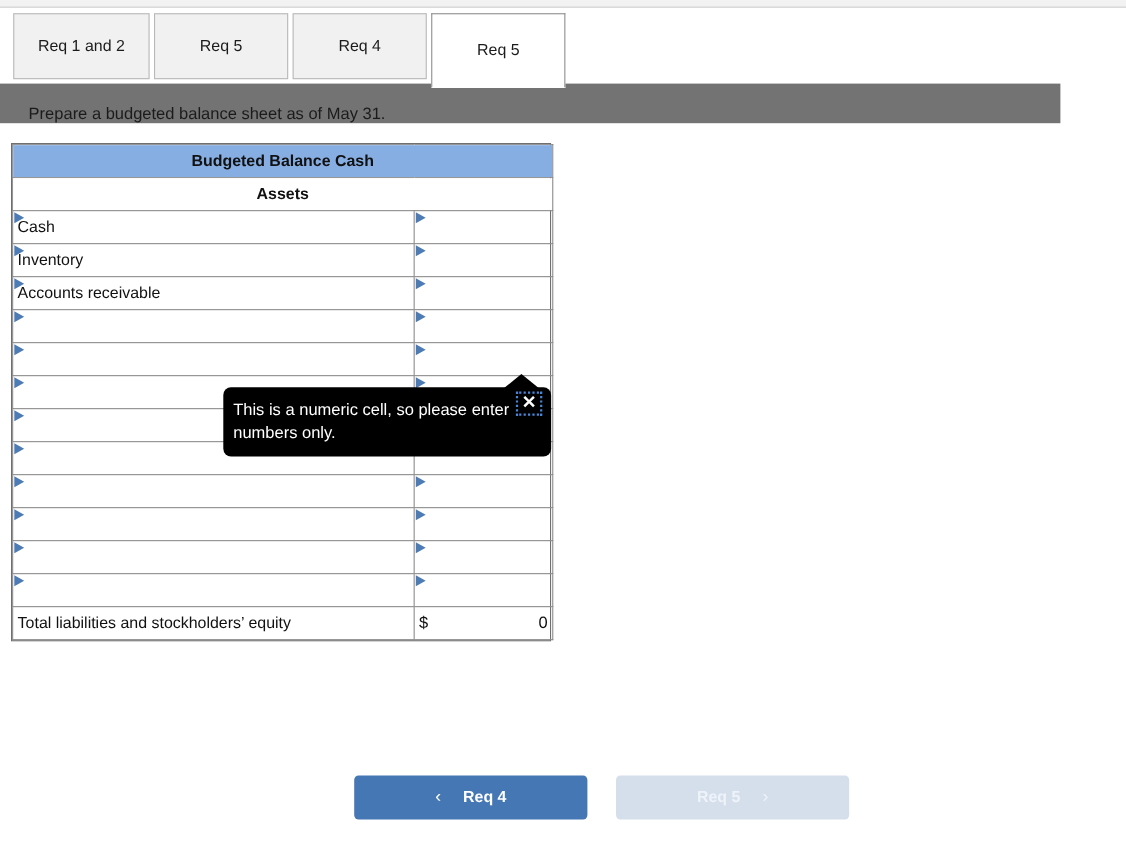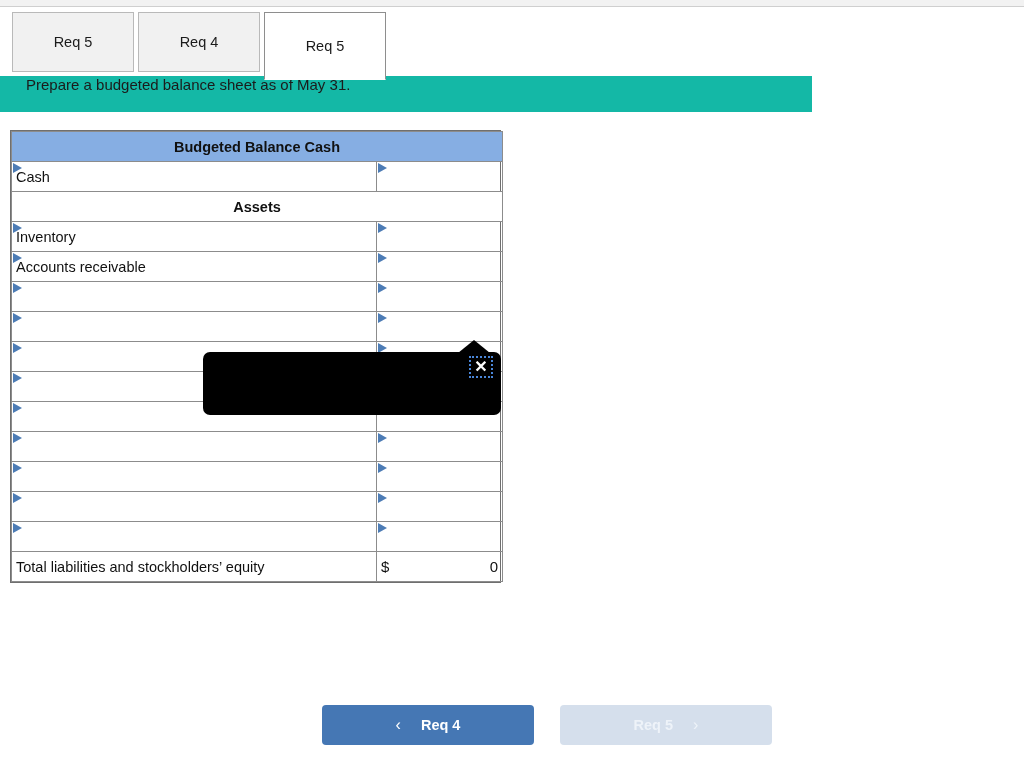--- a/index.html
+++ b/index.html
@@ -54,23 +54,23 @@
   }
   #tab-underline {
     position: absolute; left: 0; top: 74px;
     width: 1024px; height: 2px;
     background: #ffffff;
   }
 
   
   #instruction {
     position: absolute; left: 0; top: 76px;
-    width: 812px; height: 36px;
-    background: #14b8a6;
-    display: flex; align-items: flex-start;
+    width: 964px; height: 36px;
+    background: #737373;
+    display: flex; align-items: flex-end;
     padding-left: 26px;
     font-size: 15px;
     color: #1b1b1b;
   }
 
   
   #sheet {
     position: absolute; left: 10px; top: 130px;
     width: 491px;
     border: 1px solid #6f6f6f;
@@ -188,20 +188,23 @@
   }
   .chev { font-size: 16px; font-weight: normal; }
 </style>
 </head>
 <body>
 
 <div id="top-strip"></div>
 
 <div id="tabbar">
   <div class="tabs-inner">
+    <div class="tab wide">
+      <span>Req 1 and 2</span>
+    </div>
     <div class="tab">
       <span>Req 5</span>
     </div>
     <div class="tab">
       <span>Req 4</span>
     </div>
     <div class="tab active">
       <span>Req 5</span>
     </div>
   </div>
@@ -216,26 +219,26 @@
   <table>
     <colgroup>
         <col class="c1">
         <col class="c2">
       </colgroup>
     <tbody>
       <tr>
         <td class="titlerow" colspan="2">Budgeted Balance Cash</td>
       </tr>
       <tr>
+        <td class="sectionrow" colspan="2">Assets</td>
+      </tr>
+
+      <tr>
         <td class="label marker">Cash</td>
         <td class="blank marker"></td>
-      </tr>
-
-      <tr>
-        <td class="sectionrow" colspan="2">Assets</td>
       </tr>
       <tr>
         <td class="label marker">Inventory</td>
         <td class="blank marker"></td>
       </tr>
       <tr>
         <td class="label marker">Accounts receivable</td>
         <td class="blank marker"></td>
       </tr>
       <tr>
@@ -285,20 +288,21 @@
           <span class="amount">0</span>
         </td>
       </tr>
     </tbody>
   </table>
 </div>
 
 <div id="tooltip">
   <div id="tooltip-caret"></div>
   <div id="tooltip-close">✕</div>
+  <span>This is a numeric cell, so please enter numbers only.</span>
 </div>
 
 <div id="nav">
   <button id="btn-prev" class="navbtn">
     <span class="chev">‹</span>
     <span>Req 4</span>
   </button>
   <button id="btn-next" class="navbtn">
     <span>Req 5</span>
     <span class="chev">›</span>

